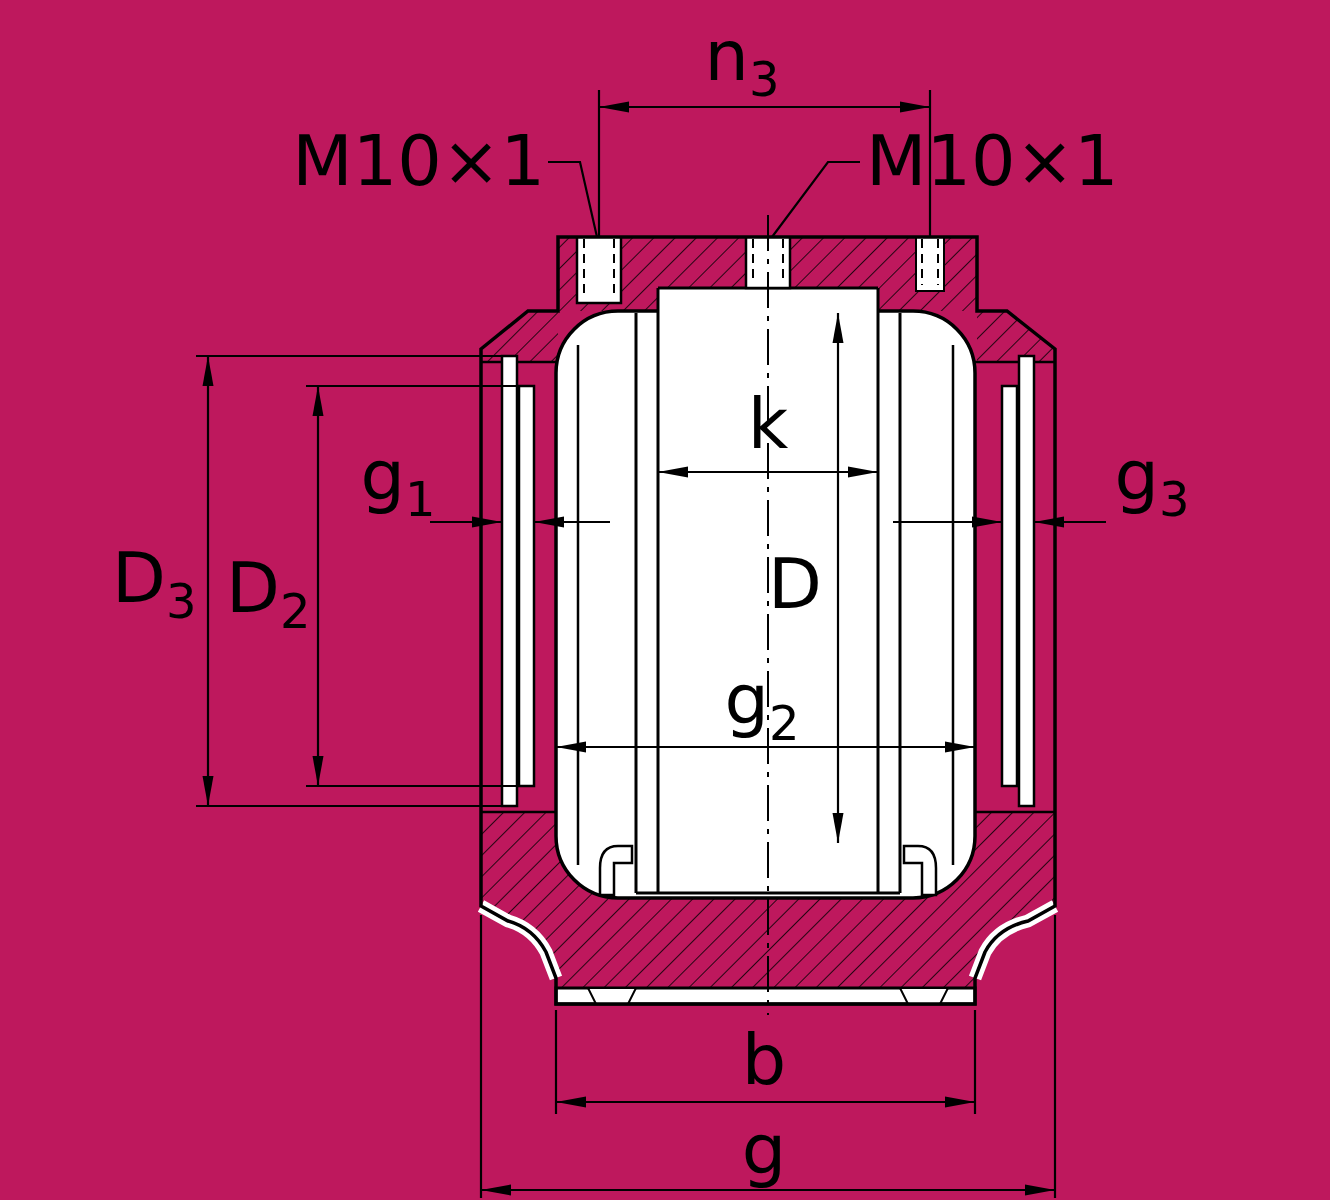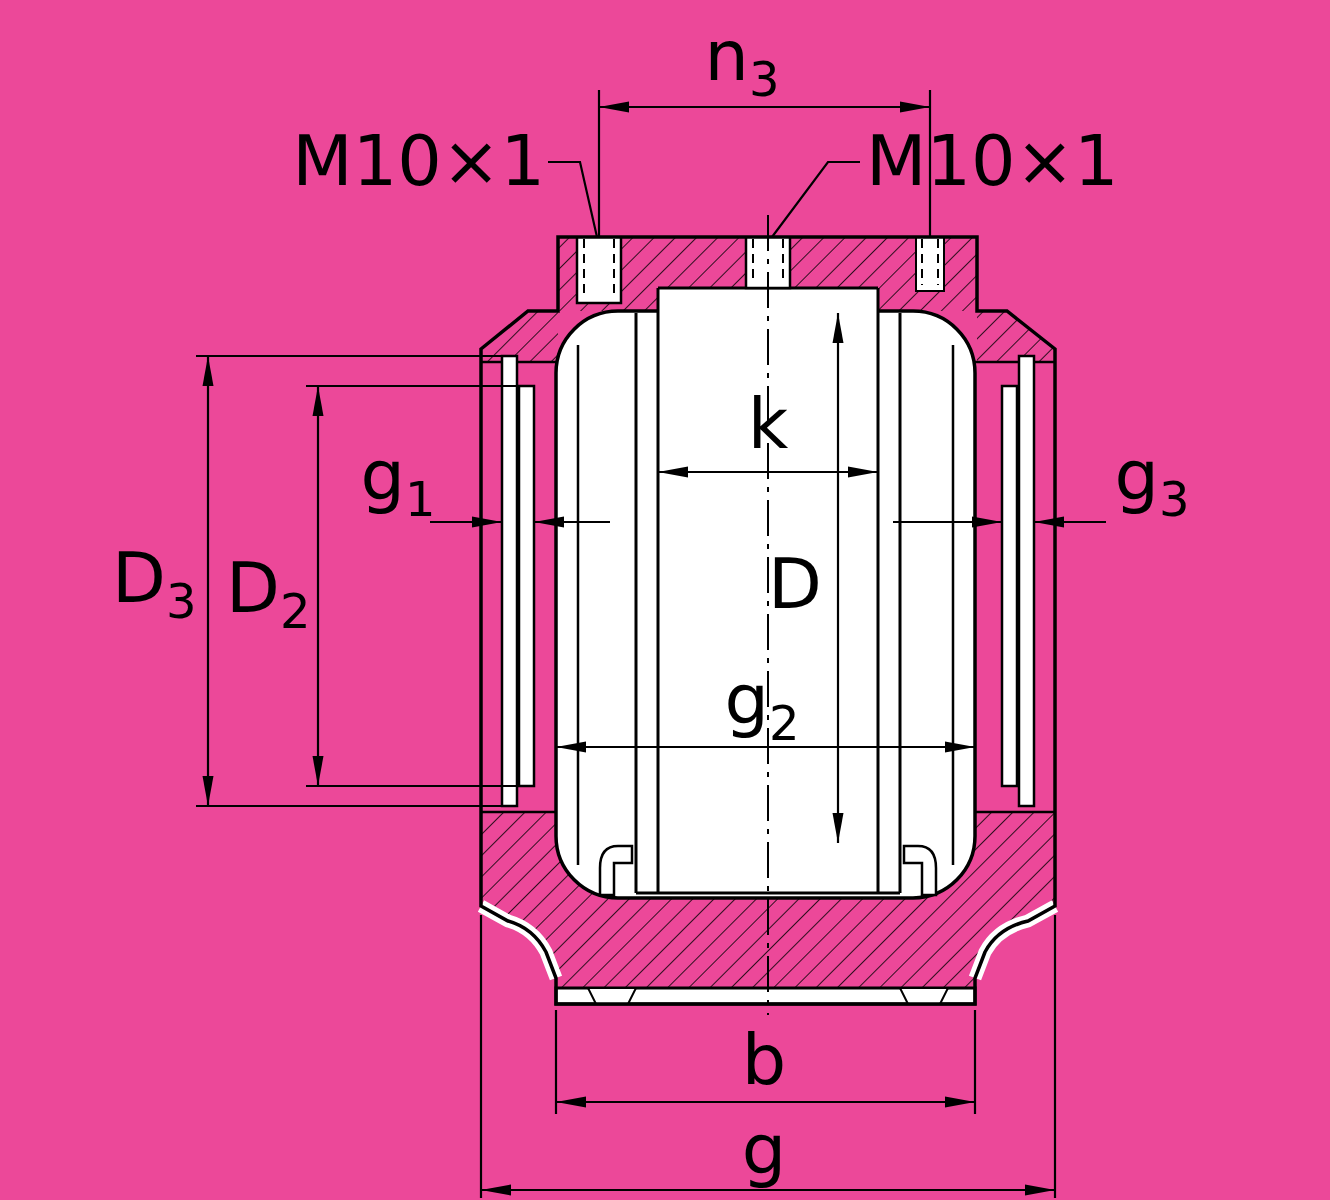--- a/index.html
+++ b/index.html
@@ -1,16 +1,16 @@
 <!DOCTYPE html>
 <html><head>
 <meta charset="utf-8">
 <style>
   html,body{margin:0;padding:0;background:#ffffff;}
-  .page{width:1330px;height:1200px;background:#ec4899;overflow:hidden;}
+  .page{width:1330px;height:1200px;background:#be185d;overflow:hidden;}
   svg text{font-family:"DejaVu Sans","Liberation Sans",sans-serif;font-size:70px;fill:#000;}
   svg .sub{font-size:48px;}
 </style>
 </head>
 <body>
 
 <div class="page">
 <svg viewBox="0 0 1330 1200" width="1330" height="1200" xmlns="http://www.w3.org/2000/svg">
   <defs>
     <pattern id="hatch" width="15" height="15" patternUnits="userSpaceOnUse" patternTransform="rotate(45)">

